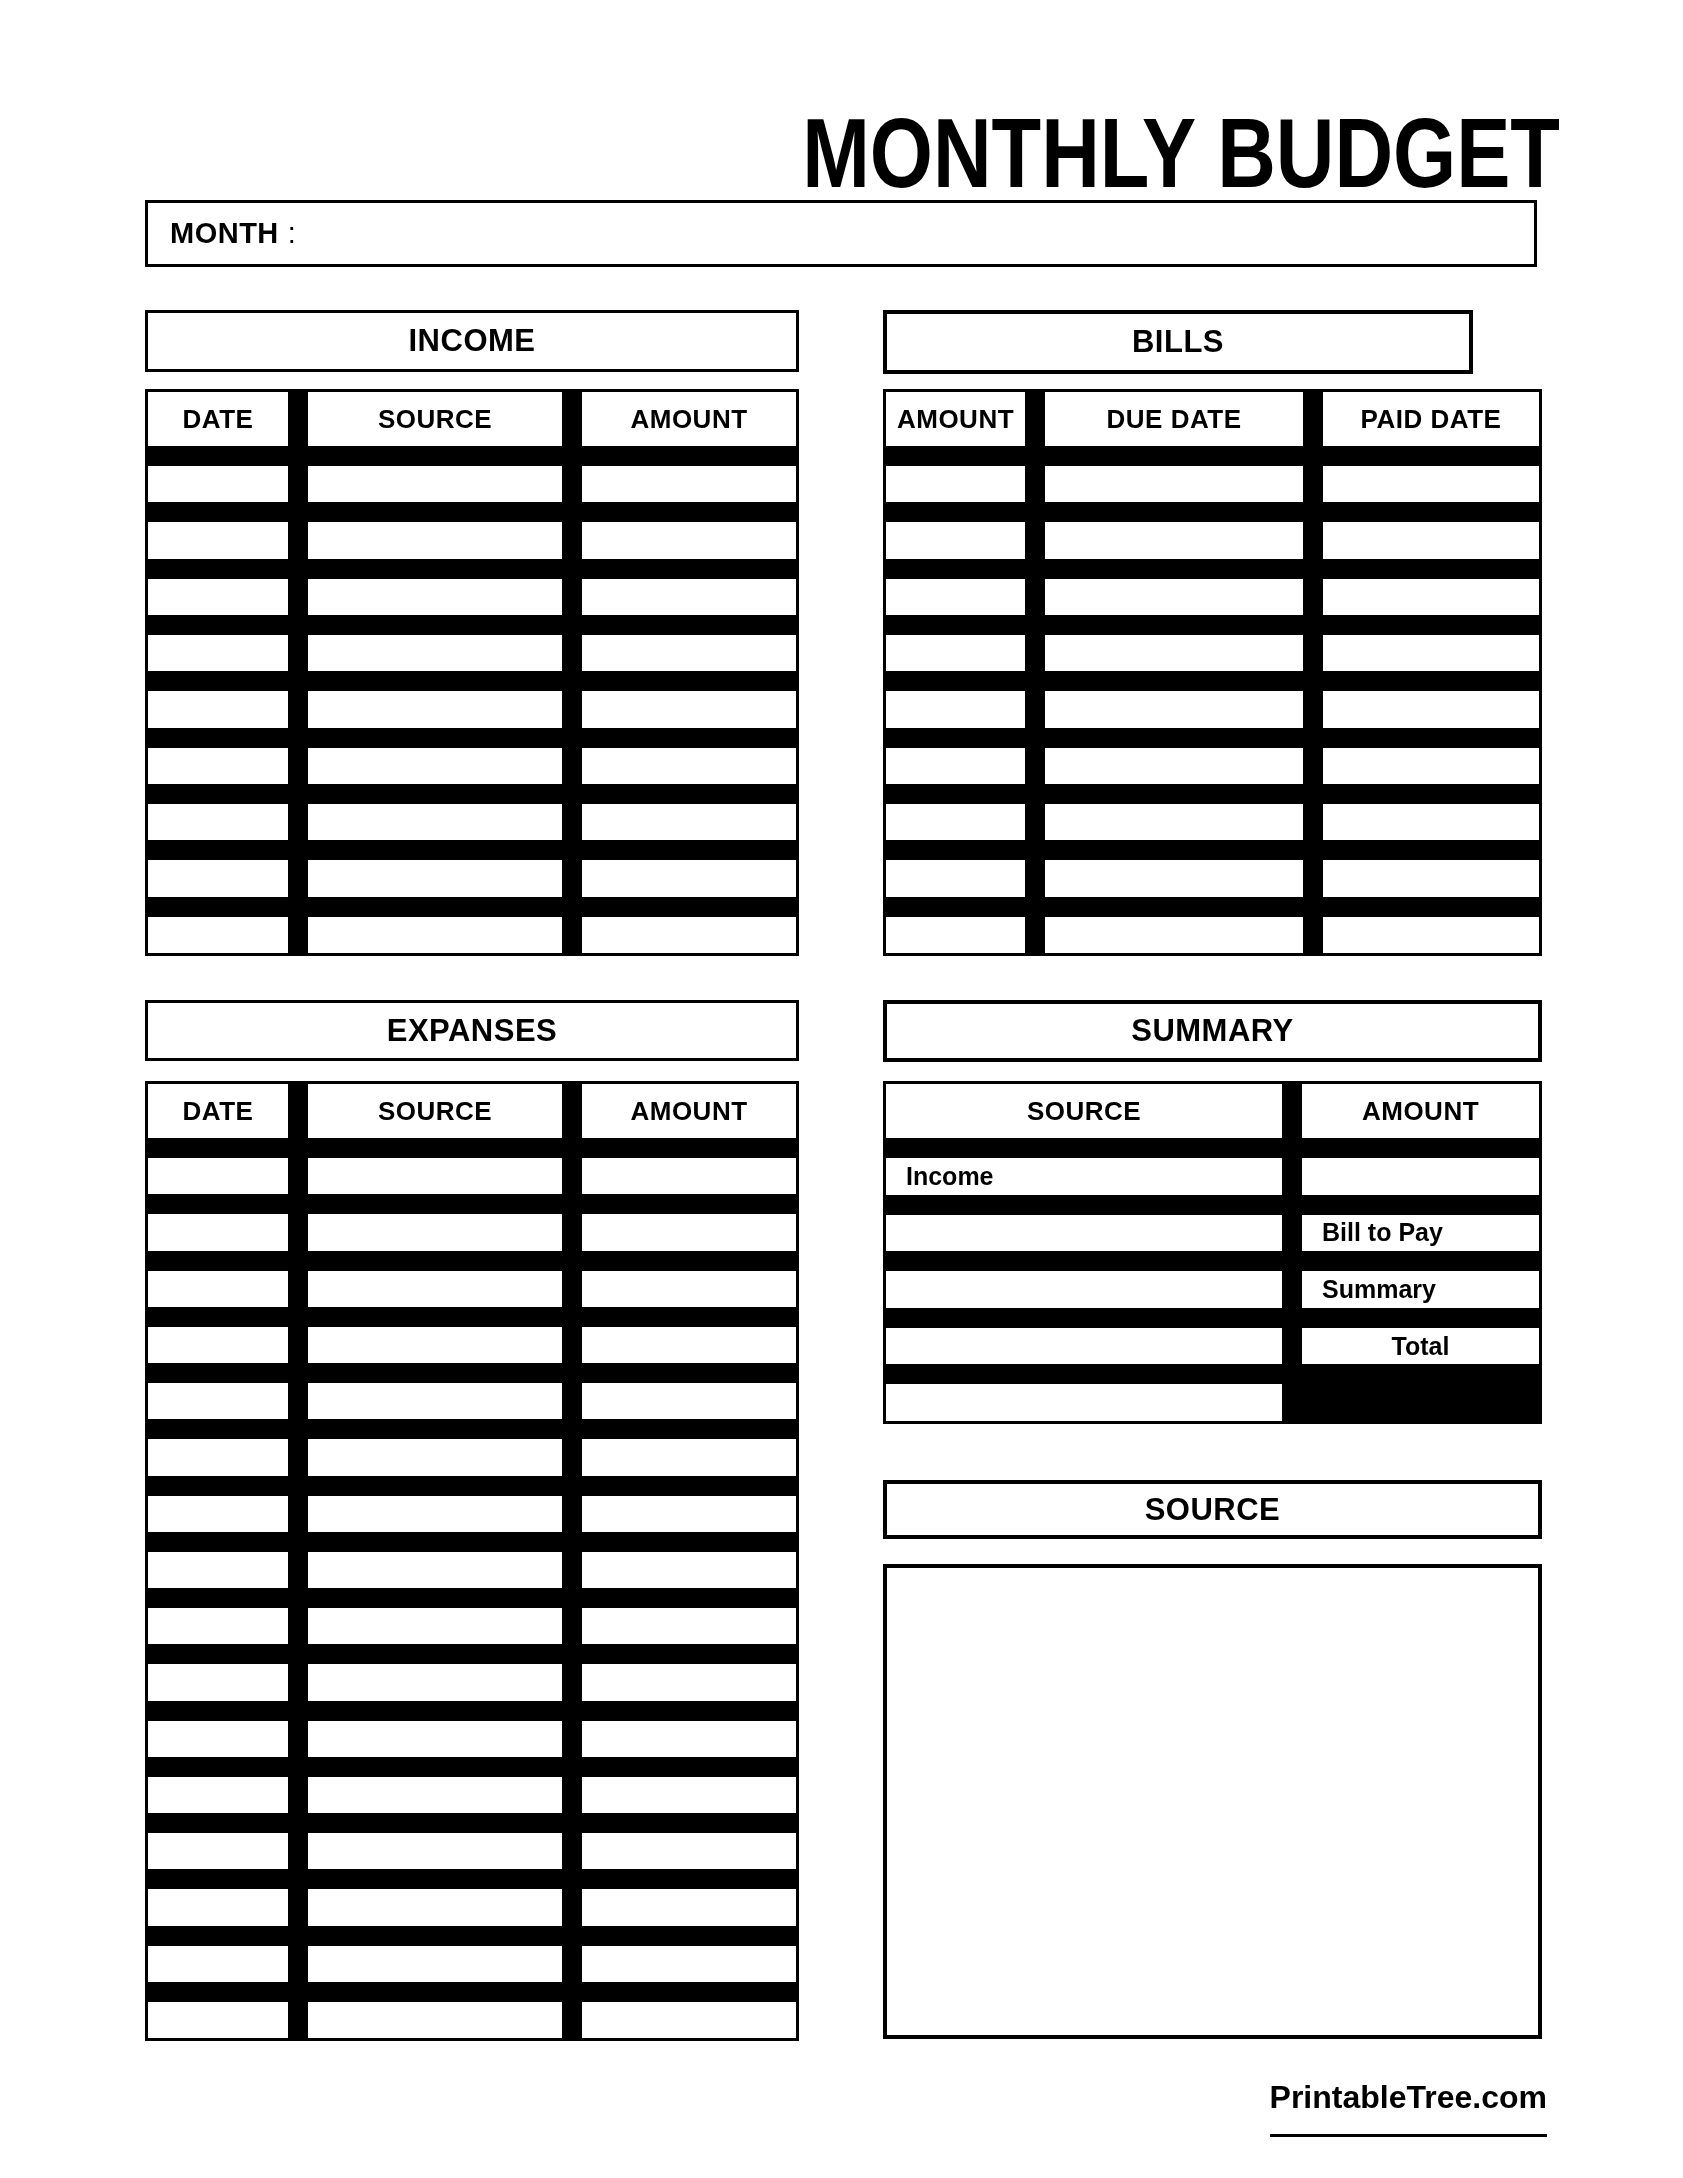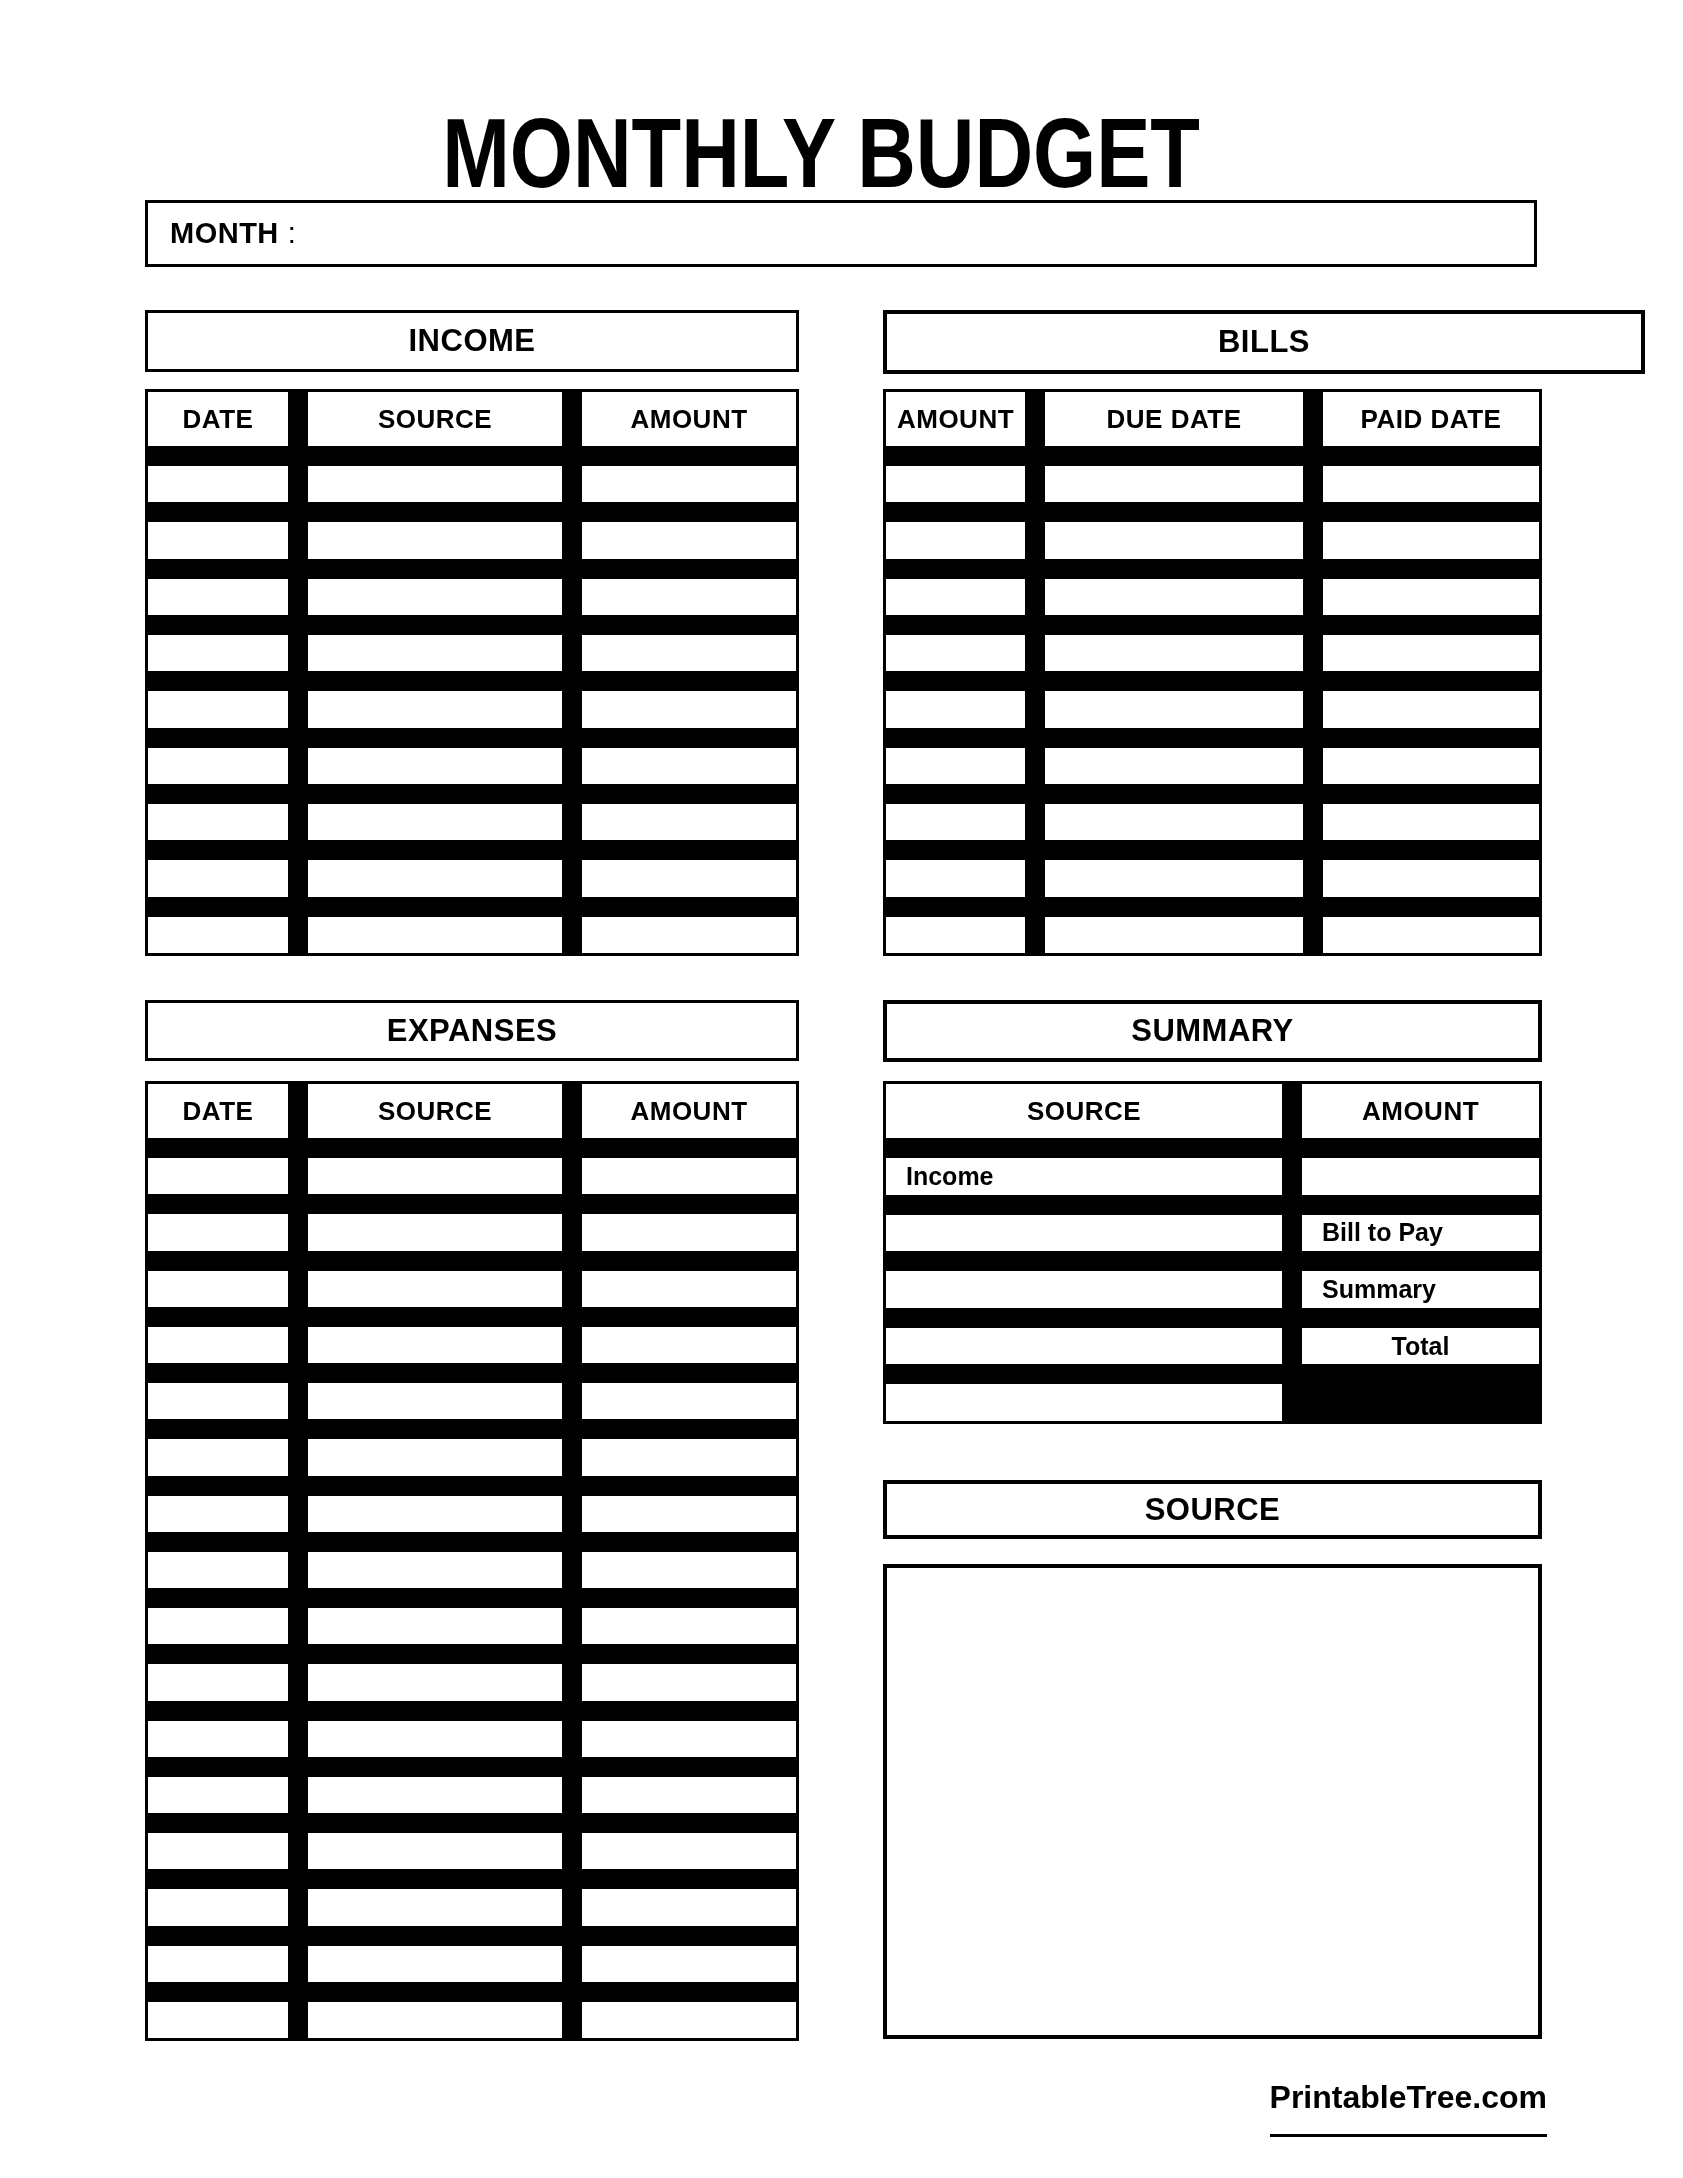--- a/index.html
+++ b/index.html
@@ -8,21 +8,21 @@
     width: 1683px; height: 2178px;
     position: relative;
     font-family: "Liberation Sans", sans-serif;
     color: #000;
   }
   .abs { position: absolute; text-align: right; }
 
   
   .page-title {
     left: 0; top: 103px; width: 1643px; height: 103px;
-    text-align: center; white-space: nowrap;
+    text-align: right; white-space: nowrap;
   }
   .page-title span {
     display: inline-block;
     font-size: 99px; font-weight: bold; line-height: 1;
     transform: scaleX(0.82); transform-origin: 50% 50%;
     letter-spacing: 0px;
   }
 
   
   .month-box {
@@ -68,21 +68,21 @@
                 grid-template-rows: 54px repeat(9, 1fr); }
   .t-expanses { left: 145px; top: 1081px; width: 654px; height: 960px;
                 grid-template-columns: 140px 254px 1fr;
                 grid-template-rows: 54px repeat(16, 1fr); }
   .t-summary  { left: 883px; top: 1081px; width: 659px; height: 343px;
                 grid-template-columns: 396px 1fr;
                 grid-template-rows: 54px repeat(5, 1fr); }
 
   
   .st-income   { left: 145px; top: 310px;  width: 654px; height: 62px; }
-  .st-bills    { left: 883px; top: 310px;  width: 762px; height: 64px; }
+  .st-bills    { left: 883px; top: 310px;  width: 590px; height: 64px; }
   .st-expanses { left: 145px; top: 1000px; width: 654px; height: 61px; }
   .st-summary  { left: 883px; top: 1000px; width: 659px; height: 62px; }
   .st-notes    { left: 883px; top: 1480px; width: 659px; height: 59px; }
 
   
   .notes-area {
     left: 883px; top: 1564px; width: 659px; height: 475px;
     border: 4px solid #000; background: #fff;
     font-size: 25px; padding: 12px;
   }

